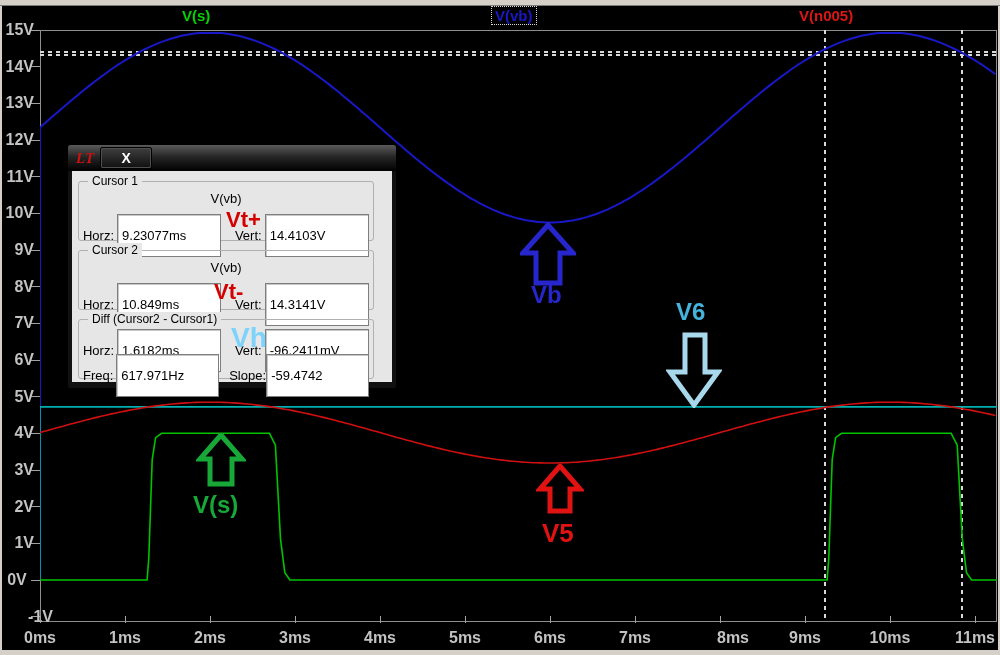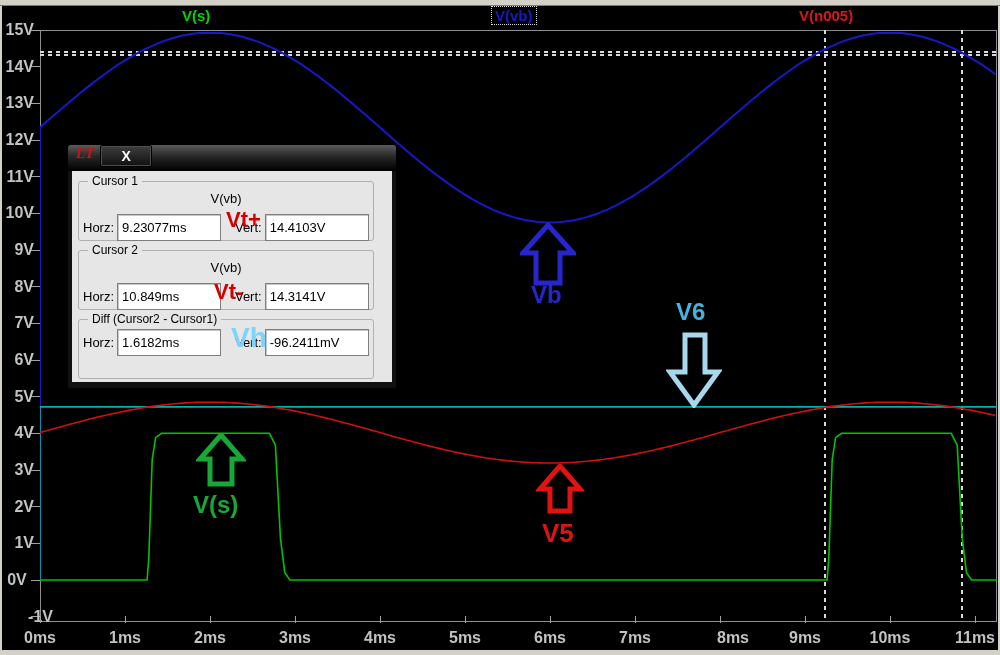--- a/index.html
+++ b/index.html
@@ -22,42 +22,42 @@
            background:repeating-linear-gradient(180deg,#d9d9d9 0 4px,transparent 4px 8px);}
   .hcursor{position:absolute;left:40px;width:957px;height:2px;z-index:2;
            background:repeating-linear-gradient(90deg,#d9d9d9 0 4px,transparent 4px 8px);}
   .wavesvg{position:absolute;left:40px;top:30px;z-index:3;}
   .arrow{position:absolute;z-index:4;}
   .anno-label{position:absolute;z-index:4;font-weight:bold;font-size:24px;white-space:nowrap;}
   
   .dialog{position:absolute;left:67px;top:144px;width:330px;height:245px;background:#101010;
           border:1px solid #000;border-radius:3px;z-index:10;box-sizing:border-box;
           box-shadow:1px 2px 5px rgba(0,0,0,.8);}
-  .titlebar{height:26px;display:flex;padding:0 4px 0 8px;
+  .titlebar{height:26px;display:flex;align-items:center;padding:0 4px 0 8px;
             background:linear-gradient(180deg,#5a5a5a 0%,#262626 45%,#000 100%);
             border-radius:3px 3px 0 0;}
   .lt-logo{font-family:"Liberation Serif",serif;font-style:italic;font-weight:bold;
            color:#cc1111;font-size:15px;margin-right:6px;}
   .title-text{flex:1;color:#f0f0f0;font-size:13px;white-space:nowrap;overflow:hidden;}
   .close-btn{width:50px;height:20px;line-height:20px;text-align:center;color:#fff;
              font-weight:bold;font-size:14px;background:linear-gradient(180deg,#3e3e3e,#101010);
              border:1px solid #000;box-shadow:inset 0 0 0 1px #4e4e4e;border-radius:2px;cursor:default;}
   .dialog-body{position:relative;margin:0 4px 4px;height:211px;background:#e6e6e6;}
   .group{position:absolute;left:6px;width:296px;border:1px solid #b0b0b0;border-radius:3px;box-sizing:border-box;}
   .g1{top:10px;height:60px;} .g2{top:79px;height:60px;} .g3{top:148px;height:60px;}
   .legend{position:absolute;top:-8px;left:9px;background:#e6e6e6;padding:0 4px;
           font-size:12px;color:#000;white-space:nowrap;}
   .tracename{text-align:center;font-size:13px;color:#000;margin-top:9px;}
-  .drow{position:absolute;left:4px;right:4px;display:flex;align-items:center;}
+  .drow{position:absolute;left:4px;right:4px;display:flex;align-items:center;justify-content:flex-end;}
   .r-c{top:32px;} .r3a{top:9px;} .r3b{top:34px;}
   .flabel{font-size:13px;color:#000;width:34px;text-align:right;margin-right:3px;white-space:nowrap;}
   .vertl{width:34px;margin-left:10px;}
   .fieldbox{display:inline-block;width:106px;height:17px;line-height:17px;background:#fff;
             border:1px solid #7e7e7e;box-shadow:inset 1px 1px 0 #c8c8c8;font-size:13px;
-            color:#000;padding:4px 4px;white-space:nowrap;overflow:hidden;}
+            color:#000;padding:12px 4px;white-space:nowrap;overflow:hidden;}
   .red-anno{position:absolute;font-weight:bold;font-size:22px;z-index:12;line-height:26px;}
   #anno-vtp{left:158px;top:62px;} #anno-vtm{left:146px;top:134px;} #anno-vh{left:163px;top:180px;font-size:28px;}
 </style>
 </head>
 <body>
 
 <div class="window">
   <div class="screen"></div>
   <div class="topstrip"></div>
   <div class="plot-border"></div>
@@ -110,20 +110,26 @@
           <span class="fieldbox">14.3141V</span>
         </div>
       </div>
       <div class="group g3">
         <span class="legend">Diff (Cursor2 - Cursor1)</span>
         <div class="drow r3a">
           <span class="flabel">Horz:</span>
           <span class="fieldbox">1.6182ms</span>
           <span class="flabel vertl">Vert:</span>
           <span class="fieldbox">-96.2411mV</span>
+        </div>
+        <div class="drow r3b">
+          <span class="flabel">Freq:</span>
+          <span class="fieldbox">617.971Hz</span>
+          <span class="flabel vertl">Slope:</span>
+          <span class="fieldbox">-59.4742</span>
         </div>
       </div>
     </div>
     <span class="red-anno" id="anno-vtp" style="color: rgb(212, 0, 0);">Vt+</span>
     <span class="red-anno" id="anno-vtm" style="color: rgb(212, 0, 0);">Vt-</span>
     <span class="red-anno" id="anno-vh" style="color: #7dd3fc;">Vh</span>
   </div>
 <div class="ytickmark" style="top: 29.5px;"></div>
     <div class="ylab" style="top: 21px;">15V</div>
     <div class="ytickmark" style="top: 66.1667px;"></div>

